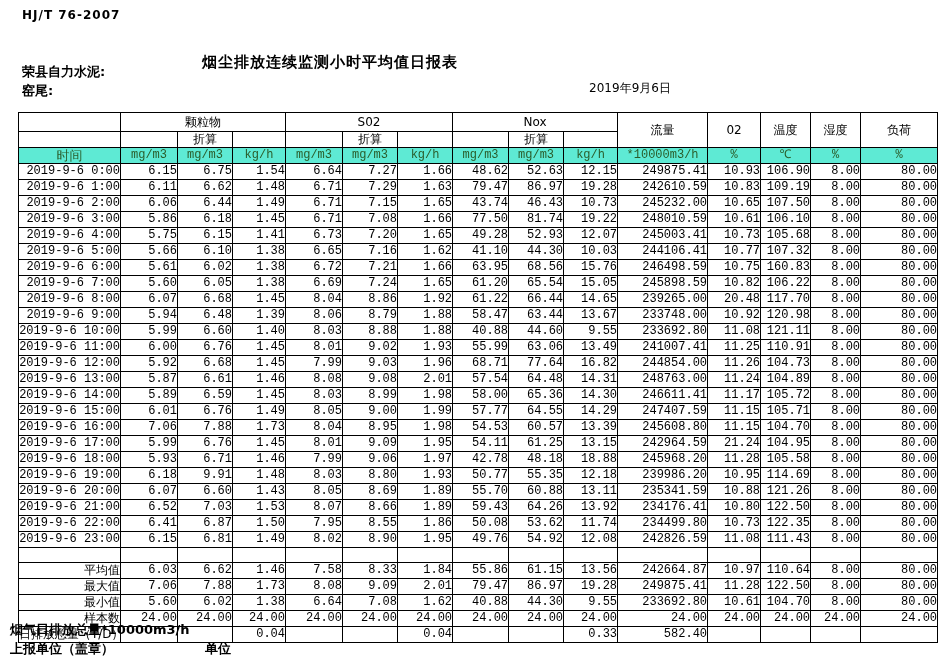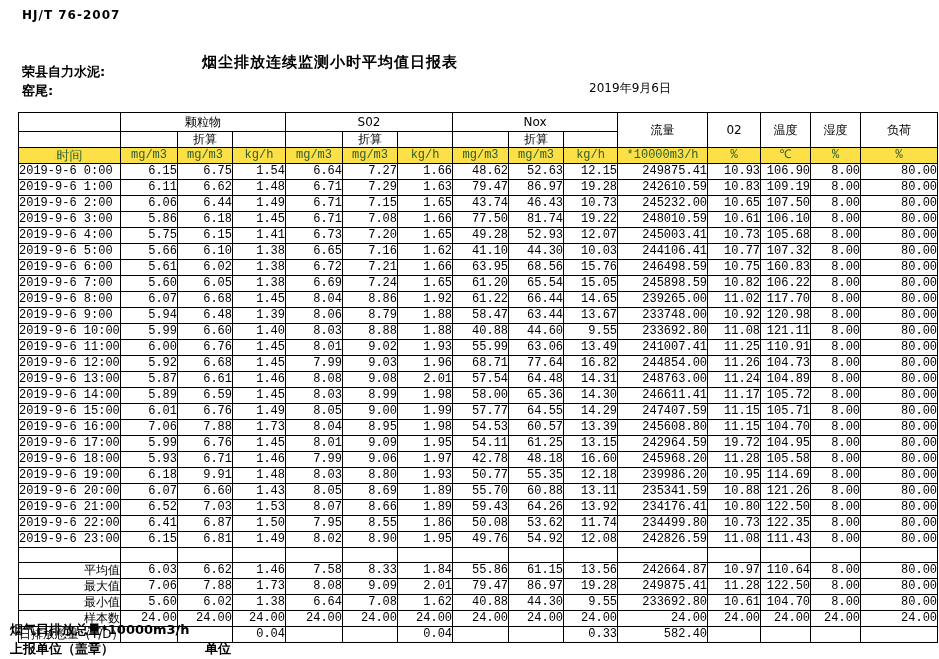--- a/index.html
+++ b/index.html
@@ -10,24 +10,24 @@
   #title{left:0;top:28px;width:660px;text-align:center;font-size:15px;font-weight:bold;letter-spacing:1px;margin-top:25px;}
   #company{left:22px;top:63px;font-size:13px;font-weight:bold;}
   #location{left:22px;top:82px;font-size:13px;font-weight:bold;}
   #date{left:530px;top:80px;width:200px;text-align:center;font-size:12px;}
 
   table.report{position:absolute;left:18px;top:112px;width:919px;border-collapse:collapse;table-layout:fixed;}
   table.report td{border:1px solid #000;height:15px;padding:0;font-size:12px;line-height:13px;
                   overflow:hidden;white-space:nowrap;}
   tr.h1 td{height:18px;text-align:center;}
   tr.h2 td{height:15px;text-align:center;}
-  tr.h3 td{height:15px;text-align:center;background:#fde047;color:#2a5c2a;
+  tr.h3 td{height:15px;text-align:center;background:#5eead4;color:#2a5c2a;
            font-family:"Liberation Mono","DejaVu Sans Mono",monospace;}
   tr.h3 td.zh{font-family:"DejaVu Sans","Liberation Sans",sans-serif;font-size:13px;}
-  td.c-time{font-family:"Liberation Mono","DejaVu Sans Mono",monospace;text-align:left;padding-right:6px;}
+  td.c-time{font-family:"Liberation Mono","DejaVu Sans Mono",monospace;text-align:right;padding-right:6px;}
   td.c-val{font-family:"Liberation Mono","DejaVu Sans Mono",monospace;text-align:right;padding-right:8px;}
   td.c9{padding-right:12px;}
   td.c-label{text-align:right;padding-right:6px;font-size:13px;}
   td.c-label-left{text-align:left;padding-left:1px;font-size:13px;}
   tr.spacer td{height:14px;}
 
   #flue-note{left:10px;top:621px;font-size:13px;font-weight:bold;}
   #report-unit{left:10px;top:640px;font-size:13px;font-weight:bold;}
   #unit-label{left:205px;top:640px;font-size:13px;font-weight:bold;}
 </style>
@@ -244,21 +244,21 @@
           <td class="c-val c0">6.07</td>
           <td class="c-val c1">6.68</td>
           <td class="c-val c2">1.45</td>
           <td class="c-val c3">8.04</td>
           <td class="c-val c4">8.86</td>
           <td class="c-val c5">1.92</td>
           <td class="c-val c6">61.22</td>
           <td class="c-val c7">66.44</td>
           <td class="c-val c8">14.65</td>
           <td class="c-val c9">239265.00</td>
-          <td class="c-val c10">11.02</td>
+          <td class="c-val c10">20.48</td>
           <td class="c-val c11">117.70</td>
           <td class="c-val c12">8.00</td>
           <td class="c-val c13">80.00</td>
         </tr>
         <tr>
           <td class="c-time">2019-9-6 9:00</td>
           <td class="c-val c0">5.94</td>
           <td class="c-val c1">6.48</td>
           <td class="c-val c2">1.39</td>
           <td class="c-val c3">8.06</td>
@@ -397,36 +397,36 @@
           <td class="c-val c0">5.99</td>
           <td class="c-val c1">6.76</td>
           <td class="c-val c2">1.45</td>
           <td class="c-val c3">8.01</td>
           <td class="c-val c4">9.09</td>
           <td class="c-val c5">1.95</td>
           <td class="c-val c6">54.11</td>
           <td class="c-val c7">61.25</td>
           <td class="c-val c8">13.15</td>
           <td class="c-val c9">242964.59</td>
-          <td class="c-val c10">19.72</td>
+          <td class="c-val c10">21.24</td>
           <td class="c-val c11">104.95</td>
           <td class="c-val c12">8.00</td>
           <td class="c-val c13">80.00</td>
         </tr>
         <tr>
           <td class="c-time">2019-9-6 18:00</td>
           <td class="c-val c0">5.93</td>
           <td class="c-val c1">6.71</td>
           <td class="c-val c2">1.46</td>
           <td class="c-val c3">7.99</td>
           <td class="c-val c4">9.06</td>
           <td class="c-val c5">1.97</td>
           <td class="c-val c6">42.78</td>
           <td class="c-val c7">48.18</td>
-          <td class="c-val c8">16.60</td>
+          <td class="c-val c8">18.88</td>
           <td class="c-val c9">245968.20</td>
           <td class="c-val c10">11.28</td>
           <td class="c-val c11">105.58</td>
           <td class="c-val c12">8.00</td>
           <td class="c-val c13">80.00</td>
         </tr>
         <tr>
           <td class="c-time">2019-9-6 19:00</td>
           <td class="c-val c0">6.18</td>
           <td class="c-val c1">9.91</td>

